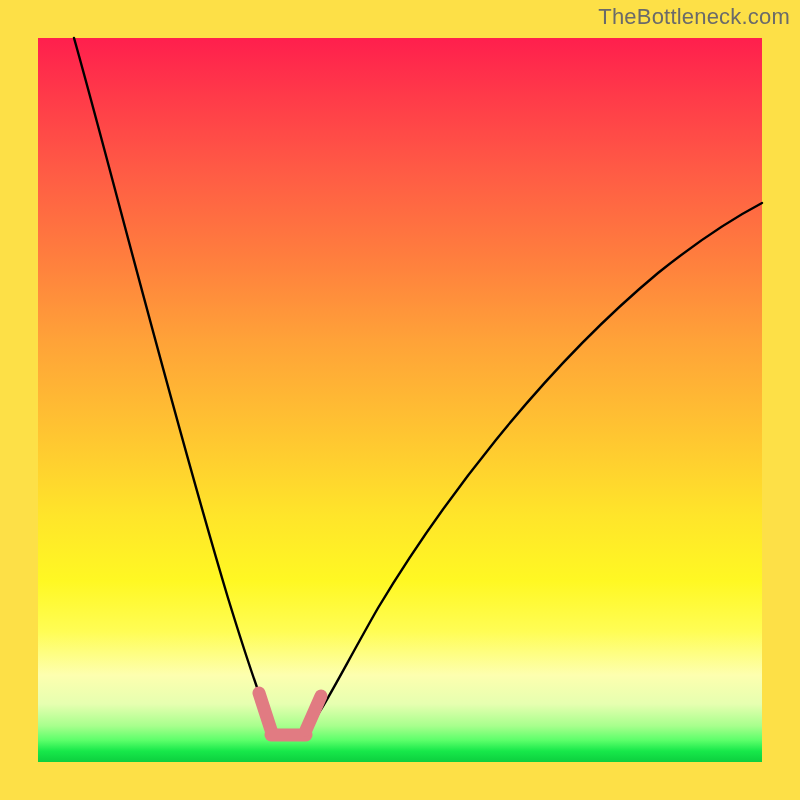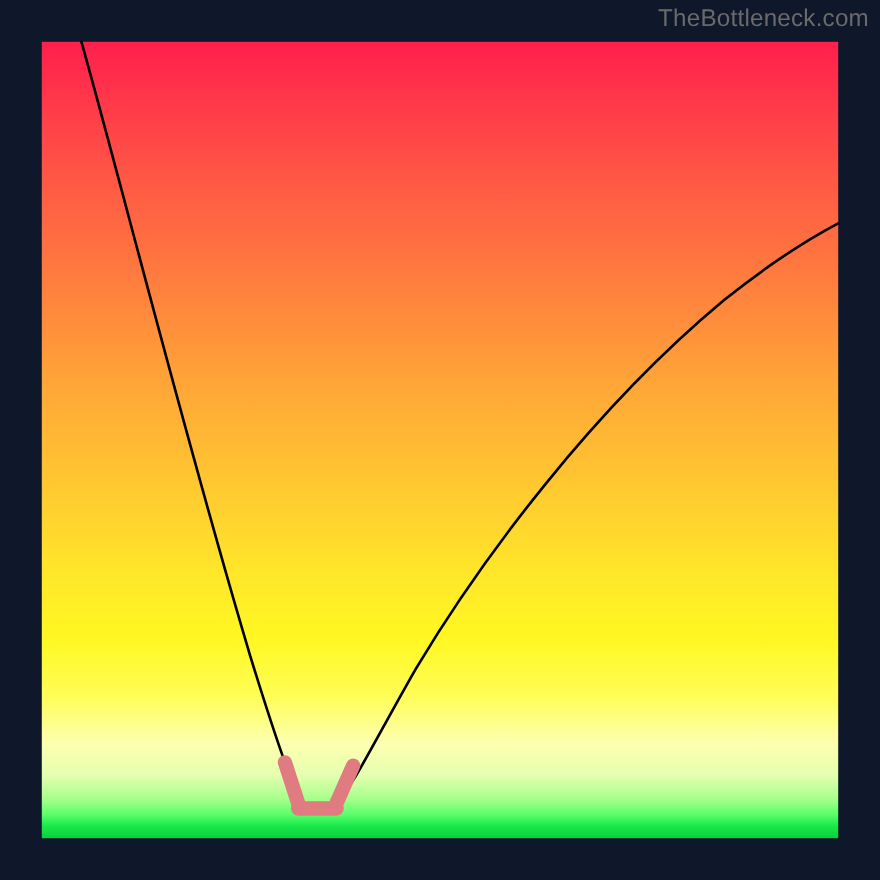--- a/index.html
+++ b/index.html
@@ -8,21 +8,21 @@
     width: 800px;
     height: 800px;
     background: #000;
     overflow: hidden;
     font-family: Arial, Helvetica, sans-serif;
   }
   .outer {
     position: relative;
     width: 800px;
     height: 800px;
-    background: #0f172a;
+    background: #fde047;
   }
   .watermark {
     position: absolute;
     top: 4px;
     right: 10px;
     font-size: 22px;
     font-weight: 500;
     color: #6a6a6a;
     letter-spacing: 0.2px;
     z-index: 10;

